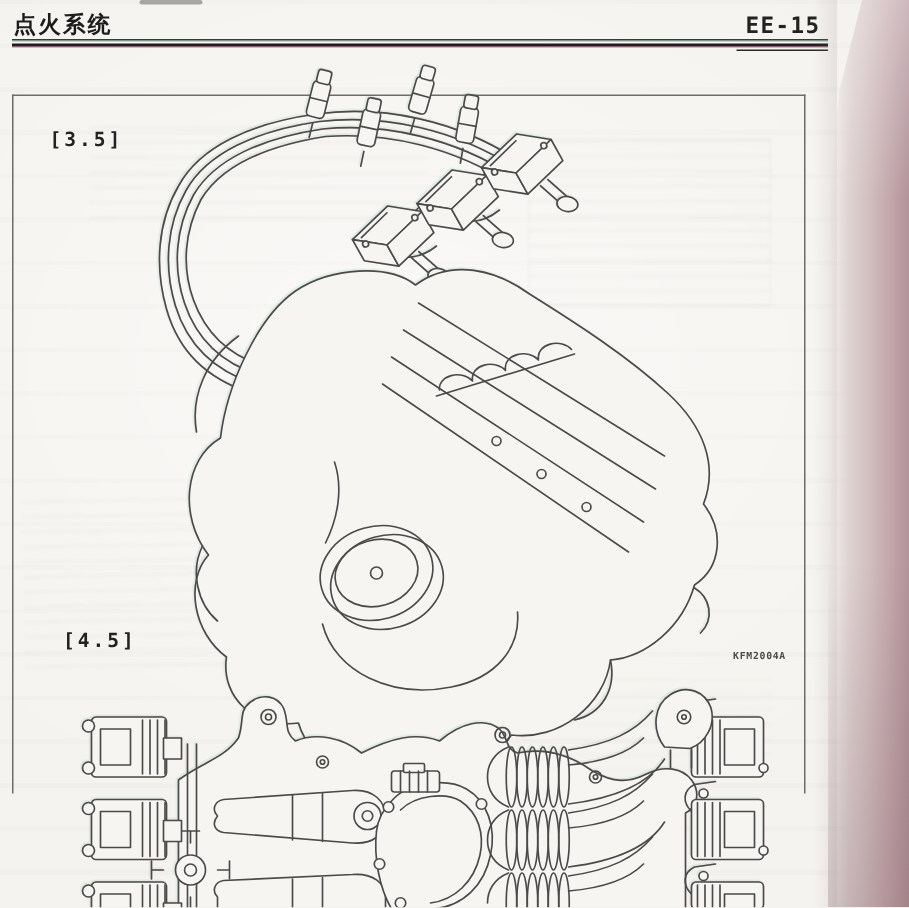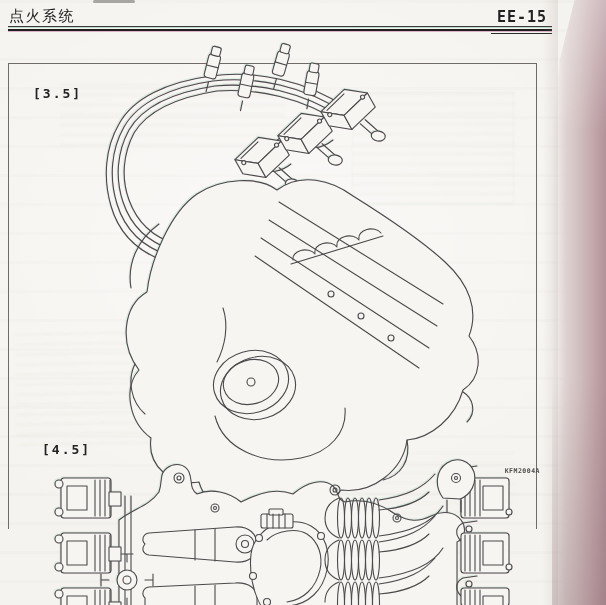--- a/index.html
+++ b/index.html
@@ -23,37 +23,37 @@
     background:linear-gradient(90deg, rgba(217,204,204,0) 0%, #ded2d1 26%, #d3c1c1 48%, #c4a9ad 74%, var(--edge-dark) 100%);
     clip-path:polygon(42% 0, 100% 0, 100% 100%, 0 100%, 0 24%, 14% 10%);
   }
   .edge-strip::after{content:"";position:absolute;inset:0;
     background:linear-gradient(180deg, rgba(255,255,255,.35) 0%, rgba(255,255,255,0) 22%, rgba(0,0,0,0) 62%, rgba(110,70,80,.22) 100%);}
   .edge-curl{position:absolute;top:0;right:48px;width:16px;height:605px;
     background:linear-gradient(90deg, rgba(150,130,130,0) 0%, rgba(150,130,130,.16) 100%);}
   .top-smudge{position:absolute;left:93px;top:0;width:42px;height:3px;background:#6d6a66;opacity:.55;border-radius:2px;filter:blur(.4px);}
 
   
-  .header-title{position:absolute;left:9px;top:7px;font-size:15px;font-weight:normal;color:var(--ink);letter-spacing:1.5px;}
+  .header-title{position:absolute;left:9px;top:7px;font-size:15px;font-weight:bold;color:var(--ink);letter-spacing:1.5px;}
   .page-code{position:absolute;left:494px;top:8px;width:56px;text-align:center;
     font-family:"DejaVu Sans Mono","Liberation Mono",monospace;font-size:15px;font-weight:bold;color:#222;letter-spacing:1px;}
   .rule-thin{position:absolute;left:8px;top:26px;width:544px;height:1px;background:#3a3a3a;box-shadow:0 1px 0 rgba(0,140,90,.25);}
   .rule-thick{position:absolute;left:8px;top:29px;width:544px;height:2px;background:#1e1e1e;box-shadow:0 1px 0 rgba(190,60,130,.35);}
   .rule-code{position:absolute;left:491px;top:33px;width:61px;height:1px;background:#2a2a2a;}
   .section-title{position:absolute;left:9px;top:40px;font-size:14px;font-weight:bold;color:#161616;letter-spacing:1px;}
 
   
   .figure-box{position:absolute;left:8px;top:63px;width:529px;height:466px;
     border:1px solid var(--box-border);border-bottom:none;box-sizing:border-box;background:transparent;}
   .fig-label{position:absolute;font-family:"DejaVu Sans Mono","Liberation Mono",monospace;
     font-size:13px;font-weight:bold;color:#222;letter-spacing:2px;}
   .fig-label-35{left:24px;top:22px;}
-  .fig-label-45{left:33px;top:378px;}
-  .fig-code{position:absolute;left:475px;top:369px;width:56px;text-align:right;
-    font-family:"DejaVu Sans Mono","Liberation Mono",monospace;font-size:6.5px;font-weight:bold;color:#4a4a48;letter-spacing:.5px;margin-top:34px;}
+  .fig-label-45{left:33px;top:356px;}
+  .fig-code{position:absolute;left:459px;top:369px;width:56px;text-align:right;
+    font-family:"DejaVu Sans Mono","Liberation Mono",monospace;font-size:6.5px;font-weight:bold;color:#4a4a48;letter-spacing:.5px;}
   svg{position:absolute;left:0;overflow:visible;}
   .svg-fig1{top:0;}
   .svg-fig2{top:392px;}
   .lineart{filter:drop-shadow(.6px .6px 0 rgba(190,80,140,.22)) drop-shadow(-.4px -.4px 0 rgba(60,160,110,.14));}
 
   
   .ghost{position:absolute;pointer-events:none;opacity:.5;filter:blur(1.1px);
     background:repeating-linear-gradient(180deg, rgba(130,145,125,.10) 0 2px, rgba(0,0,0,0) 2px 10px);}
   .g1{left:60px;top:84px;width:225px;height:66px;}
   .g2{left:352px;top:92px;width:160px;height:110px;border:1px solid rgba(130,145,125,.13);}

